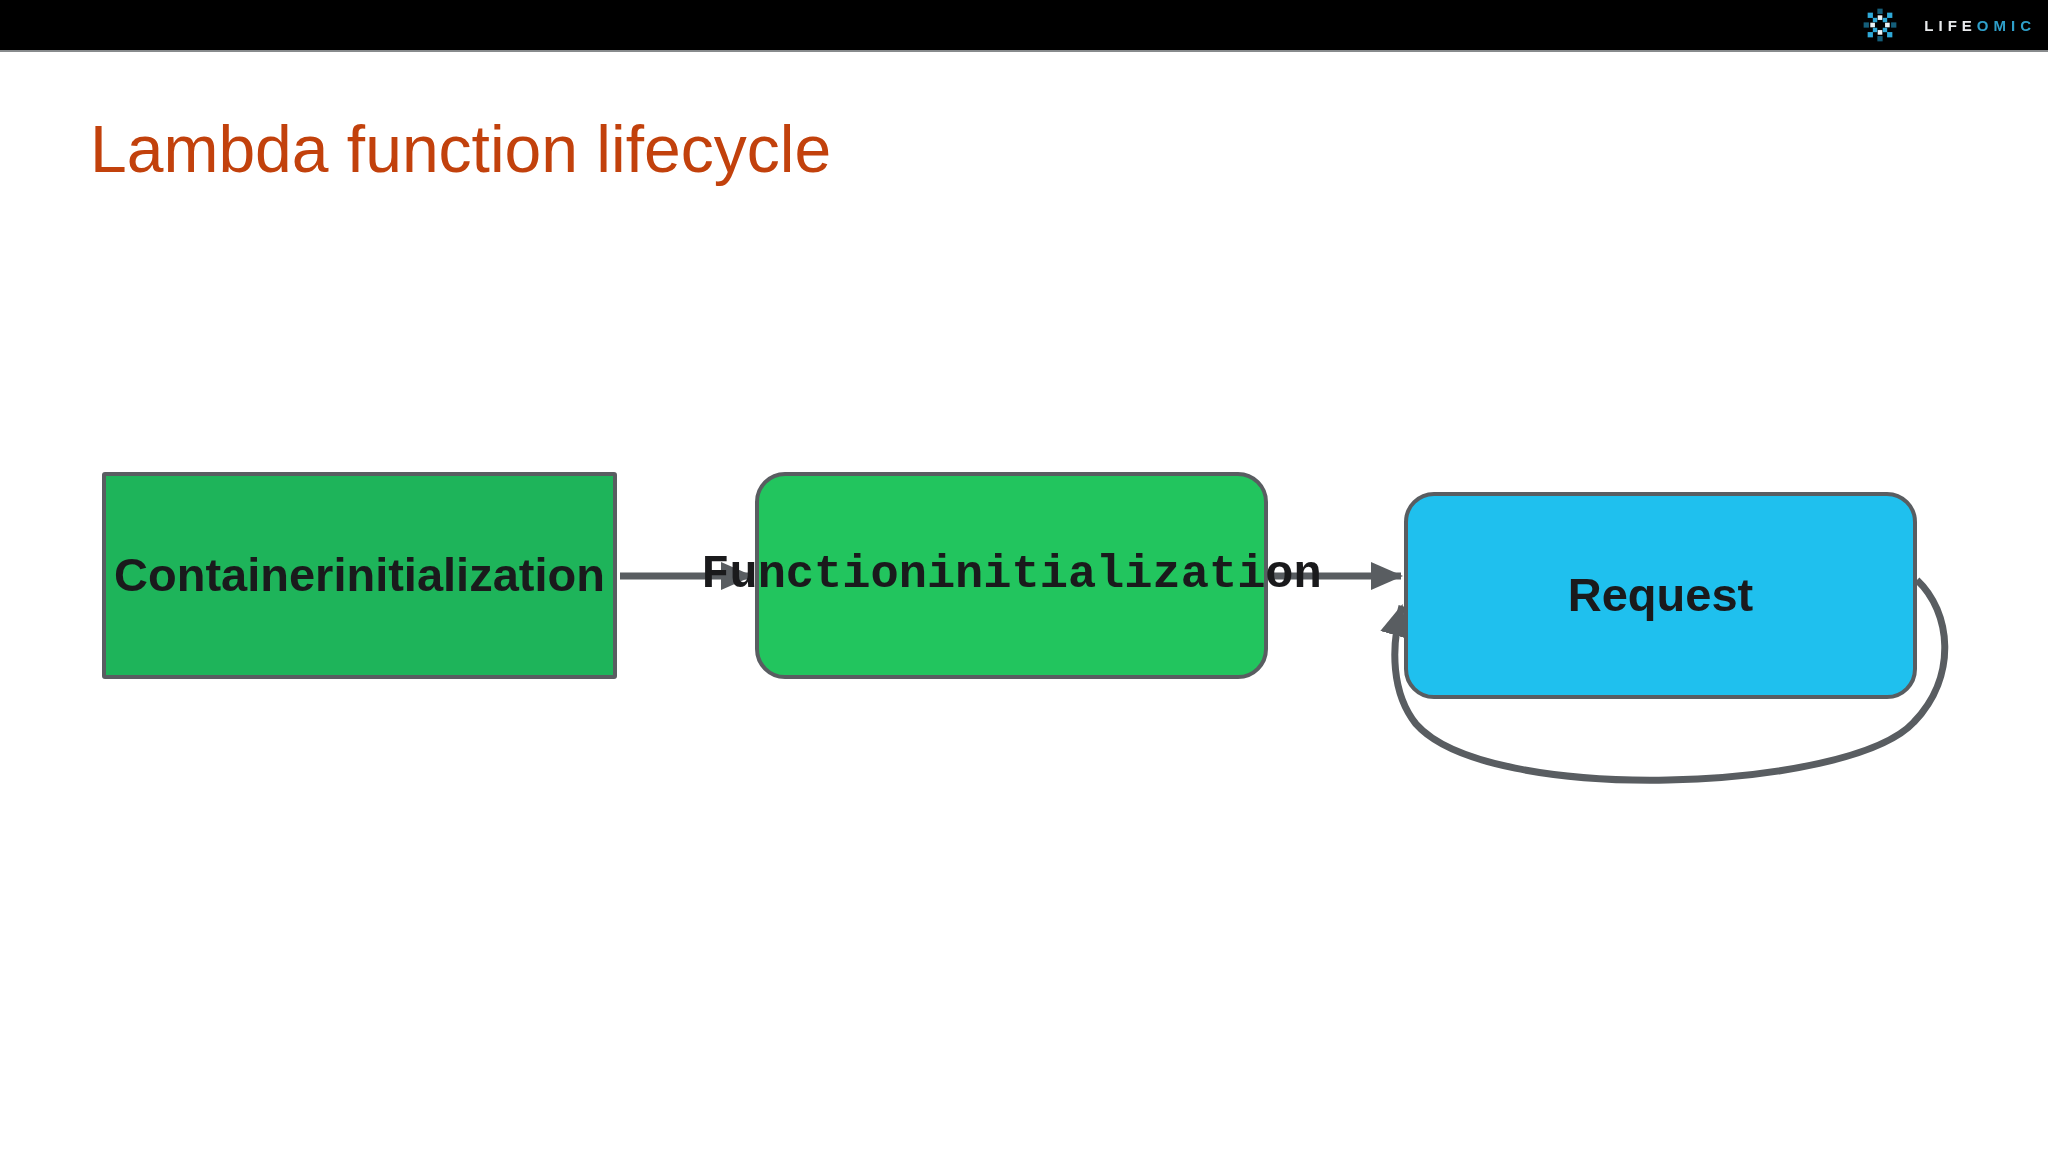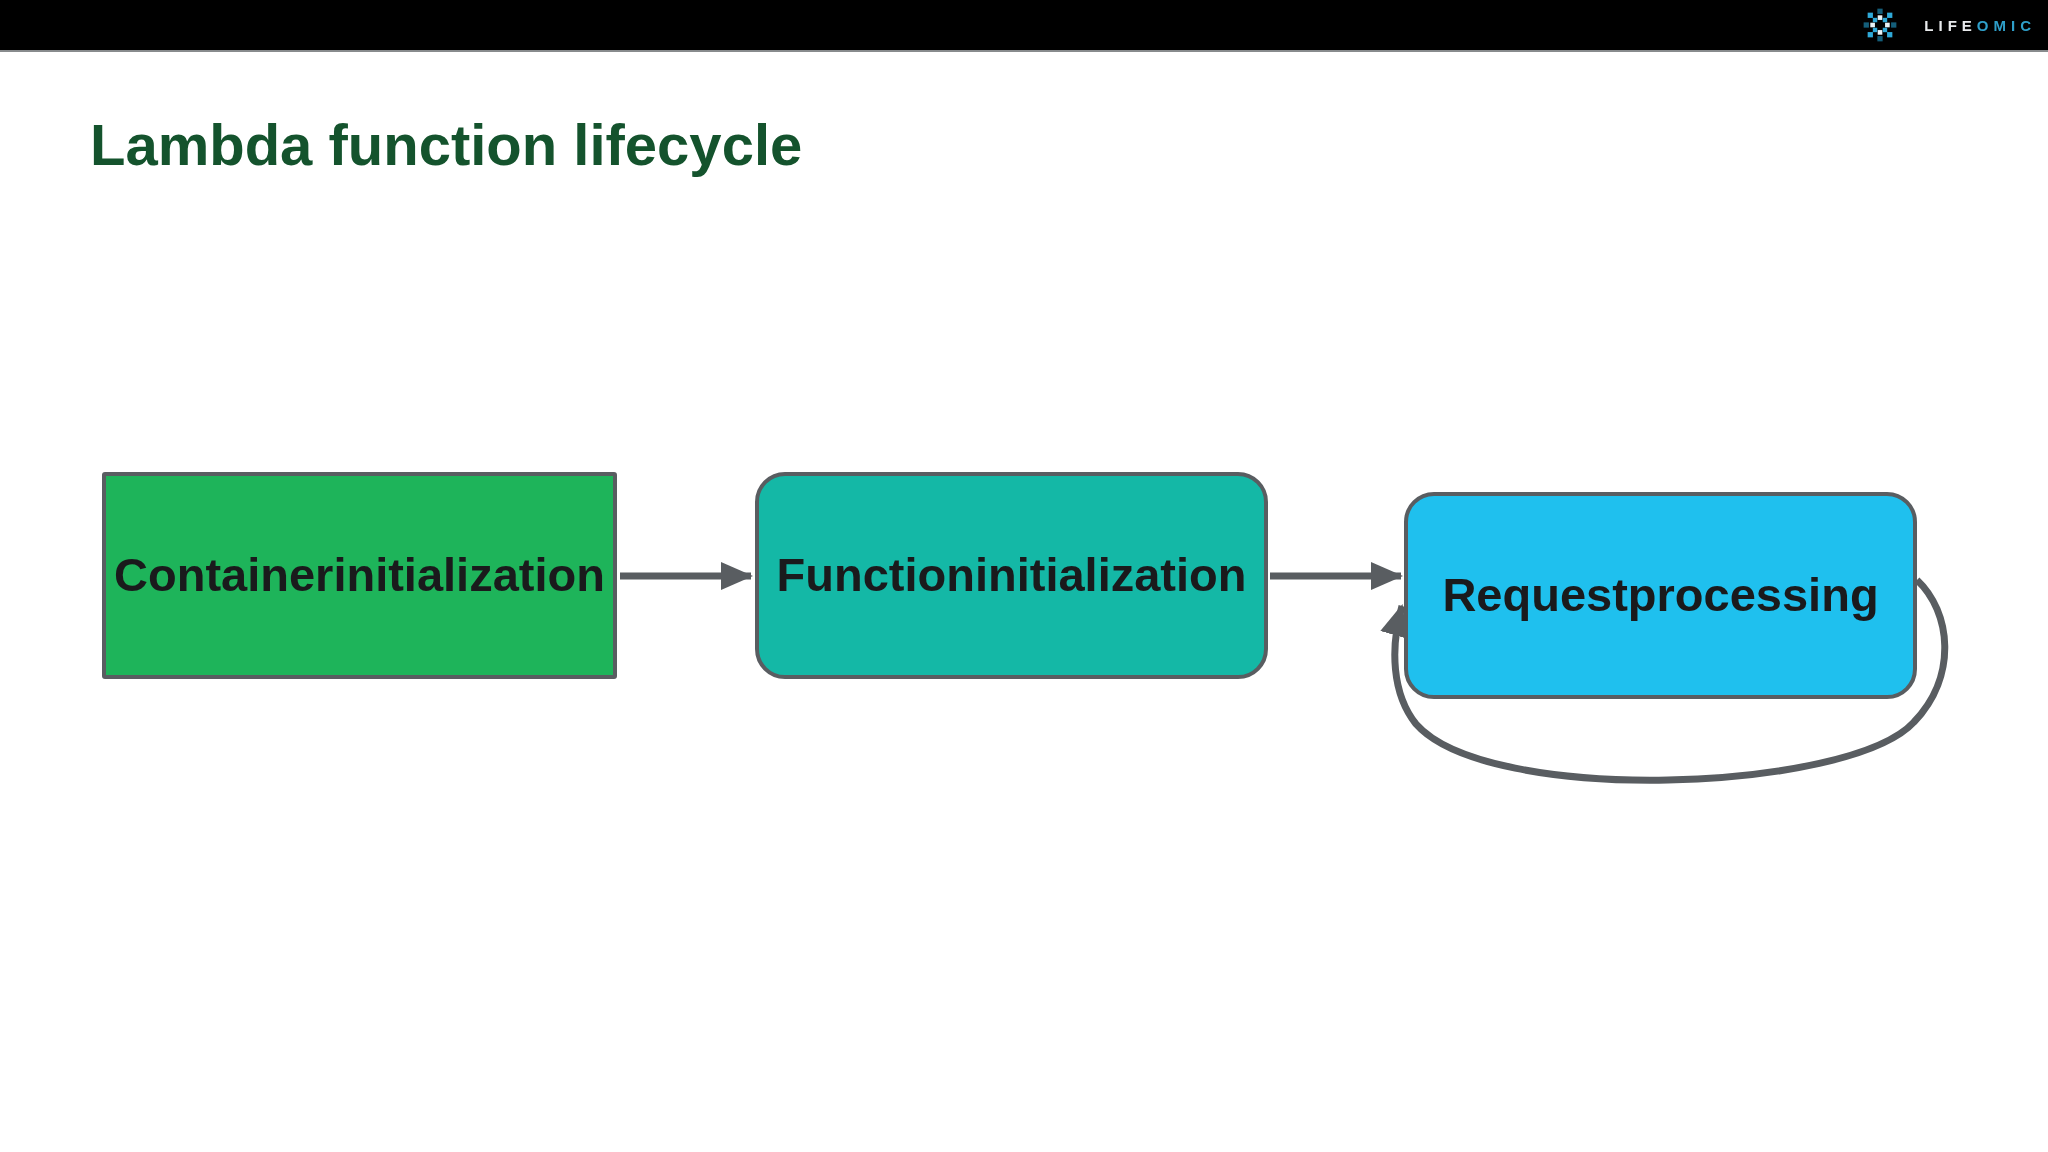--- a/index.html
+++ b/index.html
@@ -40,23 +40,23 @@
     white-space: nowrap;
   }
   .logo-life { color: #e8eaec; }
   .logo-omic { color: #2f9fc9; }
 
   
   .slide-title {
     position: absolute;
     left: 90px;
     top: 112px;
-    font-size: 58px;
-    font-weight: 700;
-    color: #14532d;
+    font-size: 66px;
+    font-weight: 400;
+    color: #c2410c;
     letter-spacing: 0px;
     line-height: 1.15;
   }
 
   
   .node {
     position: absolute;
     top: 472px;
     height: 207px;
     box-sizing: border-box;
@@ -130,23 +130,22 @@
              C 1951 612, 1958 676, 1914 722
              C 1850 792, 1488 806, 1416 724
              C 1392 694, 1390 648, 1402 606" fill="none" stroke-width="7" marker-end="url(#arrowhead)" stroke="#595d61"></path>
   </svg>
 
   <div class="node node-container-init" style="background-color: rgb(30, 180, 90);">
     <span>Container</span>
     <span>initialization</span>
   </div>
 
-  <div class="node node-function-init" style="background-color: #14b8a6;">
+  <div class="node node-function-init" style="background-color: #22c55e; font-family: Liberation Mono, monospace;">
     <span>Function</span>
     <span>initialization</span>
   </div>
 
   <div class="node node-request-proc" style="background-color: rgb(31, 192, 238); margin-top: 20px;">
     <span>Request</span>
-    <span>processing</span>
   </div>
 
 </div>
 
 </body></html>

